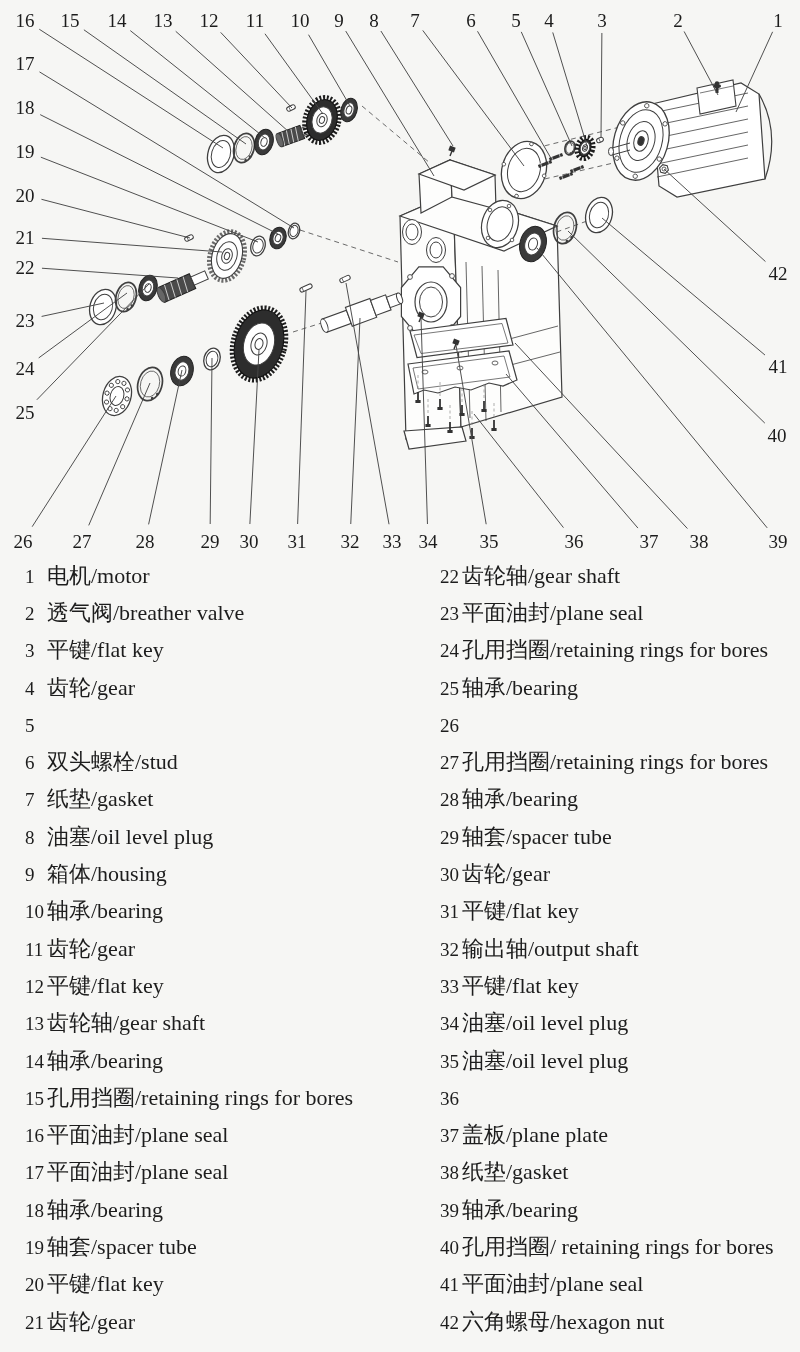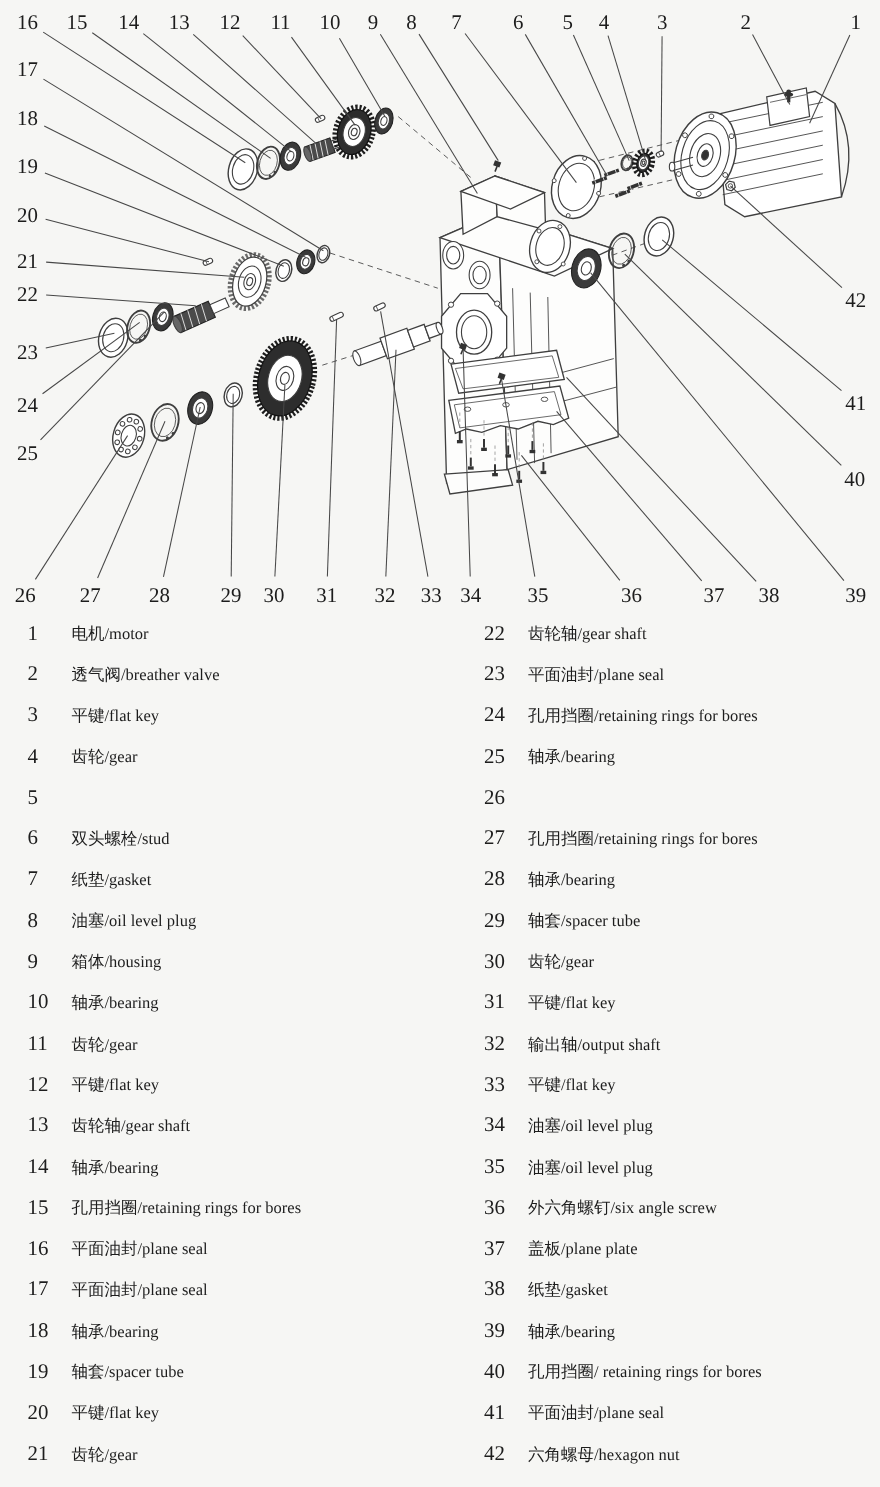--- a/index.html
+++ b/index.html
@@ -2,21 +2,21 @@
 <html><head>
 <meta charset="utf-8">
 <style>
   html,body{margin:0;padding:0;background:#e9e9e7;}
   .page{position:relative;width:800px;height:1352px;background:#f6f6f4;overflow:hidden;
         font-family:"Liberation Serif","DejaVu Serif",serif;color:#1d1d1d;}
   #diagram{position:absolute;left:0;top:0;}
   .plist{position:absolute;top:558px;width:398px;}
   .prow{position:relative;height:37.3px;}
   .pno{position:absolute;left:25px;top:50%;transform:translateY(-52%);font-size:19px;}
-  .plbl{position:absolute;left:65px;top:50%;transform:translateY(-52%);font-size:15px;white-space:nowrap;}
+  .plbl{position:absolute;left:47px;top:50%;transform:translateY(-52%);font-size:22px;white-space:nowrap;}
 </style>
 </head>
 <body>
 
 <div class="page">
   <svg id="diagram" width="800" height="560" viewBox="0 0 800 560">
     <g id="dash-layer">
         <line x1="362" y1="106" x2="430" y2="163" stroke="#5a5a5a" stroke-width="0.9" stroke-dasharray="5 4"></line>
         <line x1="300" y1="230" x2="398" y2="262" stroke="#5a5a5a" stroke-width="0.9" stroke-dasharray="5 4"></line>
         <line x1="293" y1="332" x2="404" y2="297" stroke="#5a5a5a" stroke-width="0.9" stroke-dasharray="5 4"></line>
@@ -556,21 +556,20 @@
       <div class="prow">
         <span class="pno">34</span>
         <span class="plbl">油塞/oil level plug</span>
       </div>
       <div class="prow">
         <span class="pno">35</span>
         <span class="plbl">油塞/oil level plug</span>
       </div>
       <div class="prow">
         <span class="pno">36</span>
-        <span class="plbl">外六角螺钉/six angle screw</span>
       </div>
       <div class="prow">
         <span class="pno">37</span>
         <span class="plbl">盖板/plane plate</span>
       </div>
       <div class="prow">
         <span class="pno">38</span>
         <span class="plbl">纸垫/gasket</span>
       </div>
       <div class="prow">

